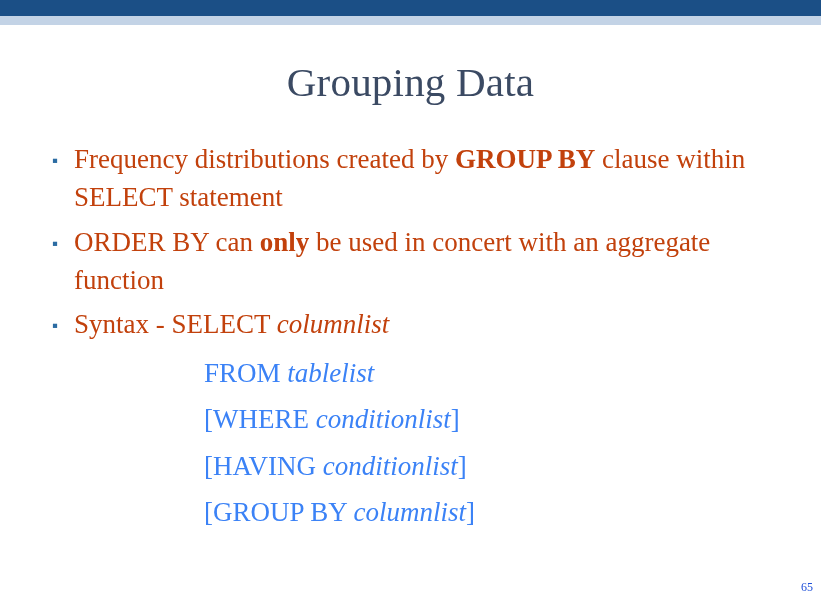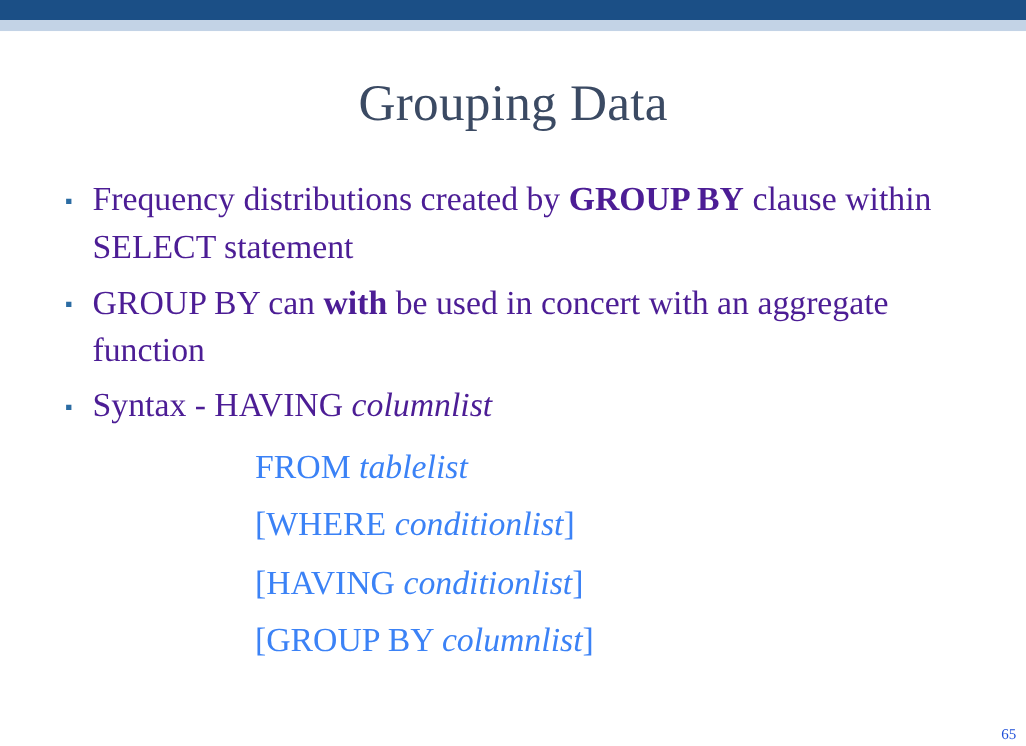--- a/index.html
+++ b/index.html
@@ -72,21 +72,21 @@
     font-size: 17px;
     line-height: 1;
     padding-top: 12px;
     width: 22px;
     flex: 0 0 22px;
     text-align: left;
   }
   .bullet-text {
     font-size: 27px;
     line-height: 1.42;
-    color: #4c1d95;
+    color: #c2410c;
     flex: 1;
   }
   .bullet-text b {
     font-weight: bold;
   }
   .bullet-text i {
     font-style: italic;
   }
   .syntax-block {
     margin-left: 152px;
@@ -122,26 +122,26 @@
 
   <div class="body">
 
     <div class="bullet-row">
       <span class="bullet-marker">▪</span>
       <span class="bullet-text"><span>Frequency distributions created by </span><b>GROUP BY</b><span> clause within SELECT statement</span></span>
     </div>
 
     <div class="bullet-row">
       <span class="bullet-marker">▪</span>
-      <span class="bullet-text"><span>GROUP BY can </span><b>with</b><span> be used in concert with an aggregate function</span></span>
+      <span class="bullet-text"><span>ORDER BY can </span><b>only</b><span> be used in concert with an aggregate function</span></span>
     </div>
 
     <div class="bullet-row">
       <span class="bullet-marker">▪</span>
-      <span class="bullet-text"><span>Syntax - HAVING </span><i>columnlist</i></span>
+      <span class="bullet-text"><span>Syntax - SELECT </span><i>columnlist</i></span>
     </div>
 
     <div class="syntax-block">
       <div class="syntax-line"><span>FROM </span><i>tablelist</i></div>
       <div class="syntax-line"><span>[WHERE </span><i>conditionlist</i><span>]</span></div>
       <div class="syntax-line"><span>[HAVING </span><i>conditionlist</i><span>]</span></div>
       <div class="syntax-line"><span>[GROUP BY </span><i>columnlist</i><span>]</span></div>
     </div>
 
   </div>

